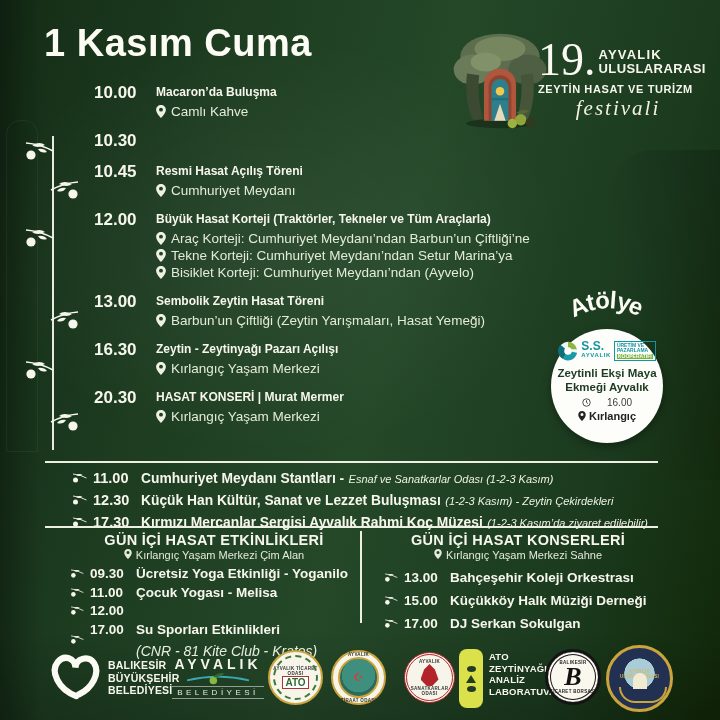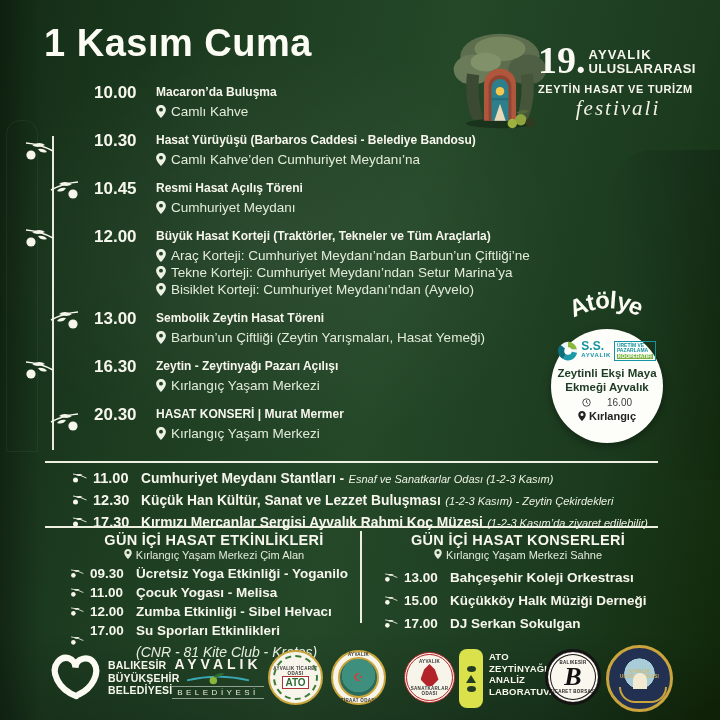--- a/index.html
+++ b/index.html
@@ -17,21 +17,21 @@
   .tex-right{right:-20px;top:150px;width:150px;height:330px;background:linear-gradient(260deg,rgba(0,0,0,.22),rgba(0,0,0,0) 70%);border-radius:40% 0 0 40%;}
   .tex-bottom{left:0;bottom:0;width:720px;height:90px;background:linear-gradient(rgba(0,0,0,0),rgba(0,0,0,.18));}
 
   .page-title{position:absolute;left:44px;top:22px;margin:0;font-size:38px;font-weight:700;letter-spacing:.5px;color:#fcfcf4;}
 
   
   .fest{position:absolute;left:446px;top:22px;width:260px;height:125px;}
   .fest-tree{position:absolute;left:2px;top:4px;width:104px;height:108px;}
   .fest-text{position:absolute;left:92px;top:18px;width:160px;}
   .fest-row1{display:flex;align-items:flex-start;}
-  .fest-19{font-family:"Liberation Serif","DejaVu Serif",serif;font-size:38px;line-height:40px;font-weight:700;color:#fbfaf2;}
+  .fest-19{font-family:"Liberation Serif","DejaVu Serif",serif;font-size:46px;line-height:40px;font-weight:400;color:#fbfaf2;}
   .fest-names{margin:8px 0 0 3px;}
   .fest-l1{font-size:13px;font-weight:700;letter-spacing:1.2px;line-height:14px;}
   .fest-l2{font-size:13px;font-weight:700;letter-spacing:.4px;line-height:14px;}
   .fest-l3{font-size:11px;font-weight:700;letter-spacing:.6px;margin-top:3px;}
   .fest-script{font-family:"Liberation Serif","DejaVu Serif",serif;font-style:italic;font-size:21px;letter-spacing:2px;text-align:center;margin-top:1px;color:#f3f1e4;}
 
   
   .tline{position:absolute;left:52px;top:136px;width:2px;height:314px;background:rgba(250,250,240,.92);}
   .sprig{position:absolute;width:30px;height:22px;}
   .sprig svg{width:100%;height:100%;}
@@ -225,30 +225,20 @@
               <path d="M6 0C2.7 0 0 2.6 0 5.9 0 10.3 6 16 6 16s6-5.7 6-10.1C12 2.6 9.3 0 6 0zm0 8.1a2.4 2.4 0 1 1 0-4.8 2.4 2.4 0 0 1 0 4.8z"></path>
             </svg>
             <span>Camlı Kahve</span>
           </div>
 
         </div>
       </div>
 
       <div class="event">
         <div class="etime">10.30</div>
-        <div class="ebody">
-          <div class="etitle">Hasat Yürüyüşü (Barbaros Caddesi - Belediye Bandosu)</div>
-          <div class="eloc">
-            <svg viewBox="0 0 12 16" fill="#eef2e4">
-              <path d="M6 0C2.7 0 0 2.6 0 5.9 0 10.3 6 16 6 16s6-5.7 6-10.1C12 2.6 9.3 0 6 0zm0 8.1a2.4 2.4 0 1 1 0-4.8 2.4 2.4 0 0 1 0 4.8z"></path>
-            </svg>
-            <span>Camlı Kahve’den Cumhuriyet Meydanı’na</span>
-          </div>
-
-        </div>
       </div>
 
       <div class="event">
         <div class="etime">10.45</div>
         <div class="ebody">
           <div class="etitle">Resmi Hasat Açılış Töreni</div>
           <div class="eloc">
             <svg viewBox="0 0 12 16" fill="#eef2e4">
               <path d="M6 0C2.7 0 0 2.6 0 5.9 0 10.3 6 16 6 16s6-5.7 6-10.1C12 2.6 9.3 0 6 0zm0 8.1a2.4 2.4 0 1 1 0-4.8 2.4 2.4 0 0 1 0 4.8z"></path>
             </svg>
@@ -438,24 +428,20 @@
         </span>
       </div>
 
       <div class="citem">
         <svg class="m-olive" viewBox="0 0 30 22">
           <path d="M29 10 Q16 3 2 2" stroke="#f7f6ec" stroke-width="1.8" fill="none"></path>
           <path d="M8 4 q8 -4 13 0 q-8 4 -13 0" fill="#f7f6ec"></path>
           <circle cx="7" cy="14" r="5" fill="#f7f6ec"></circle>
         </svg>
         <span class="ctime">12.00</span>
-        <span>
-          <span class="ctitle">Zumba Etkinliği - Sibel Helvacı</span>
-          
-        </span>
       </div>
 
       <div class="citem">
         <svg class="m-olive" viewBox="0 0 30 22">
           <path d="M29 10 Q16 3 2 2" stroke="#f7f6ec" stroke-width="1.8" fill="none"></path>
           <path d="M8 4 q8 -4 13 0 q-8 4 -13 0" fill="#f7f6ec"></path>
           <circle cx="7" cy="14" r="5" fill="#f7f6ec"></circle>
         </svg>
         <span class="ctime">17.00</span>
         <span>

